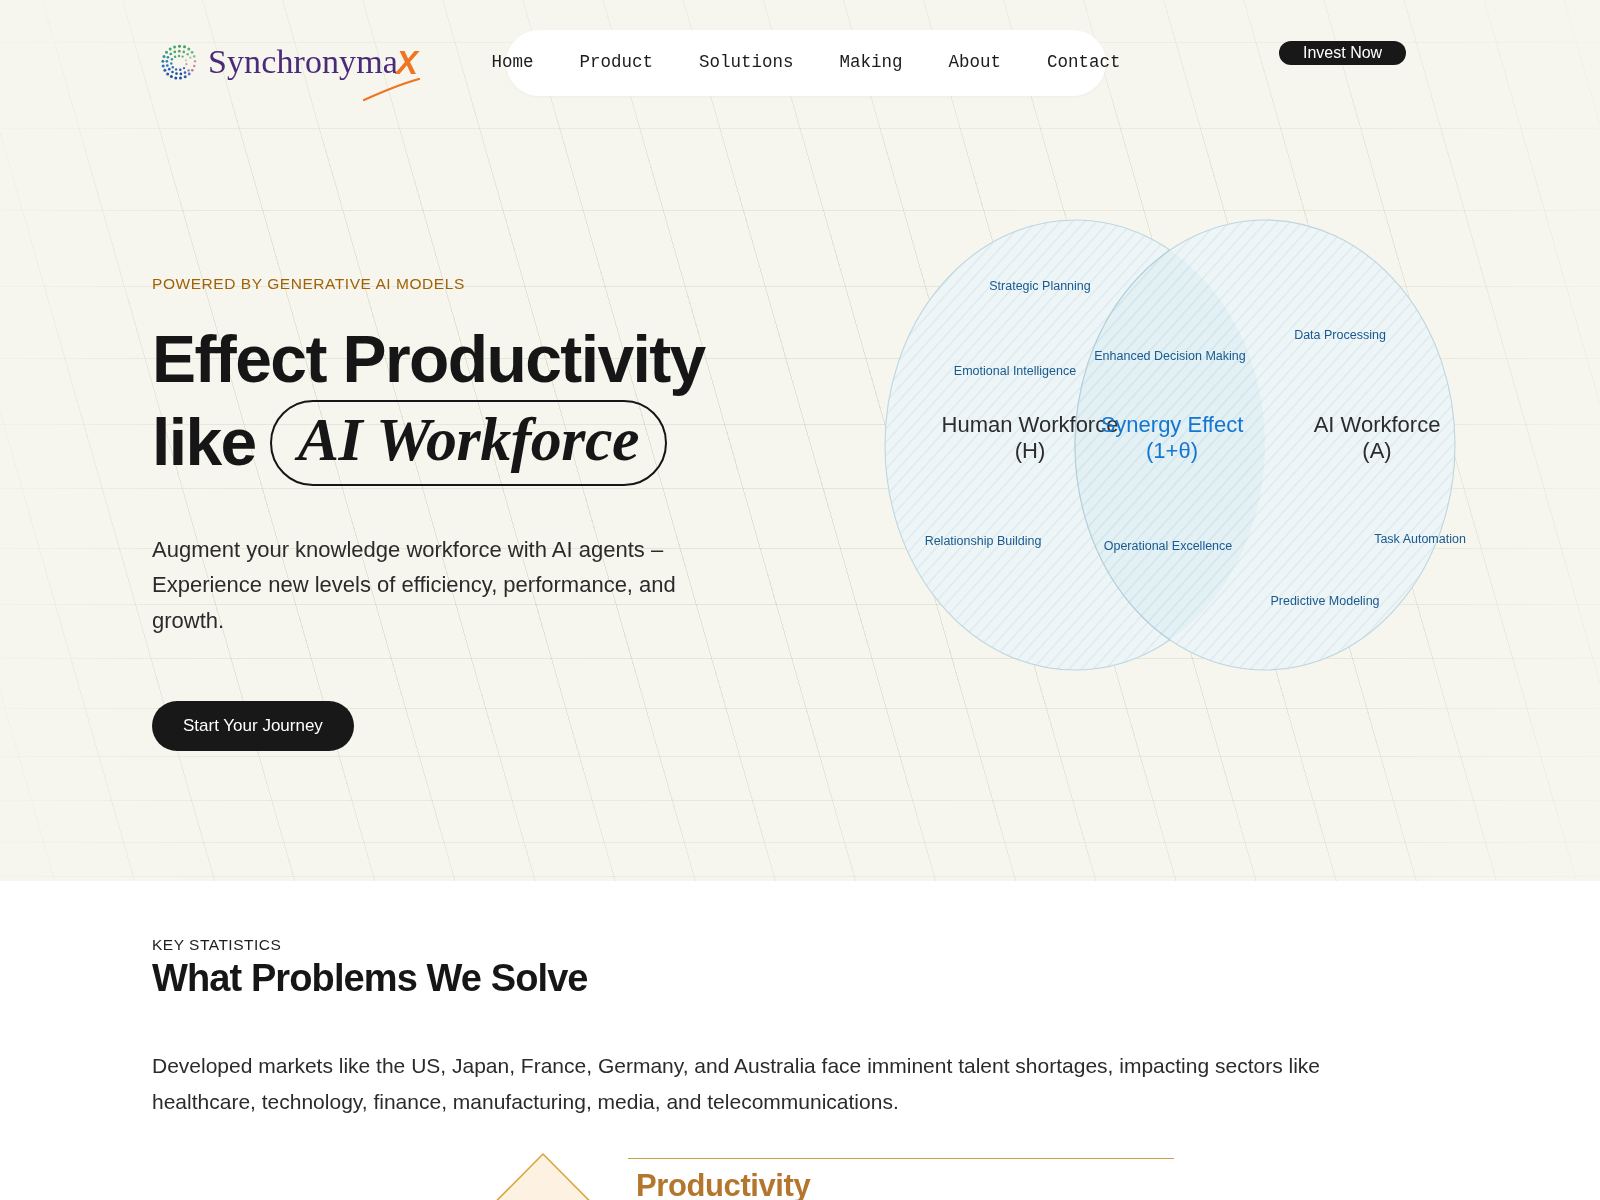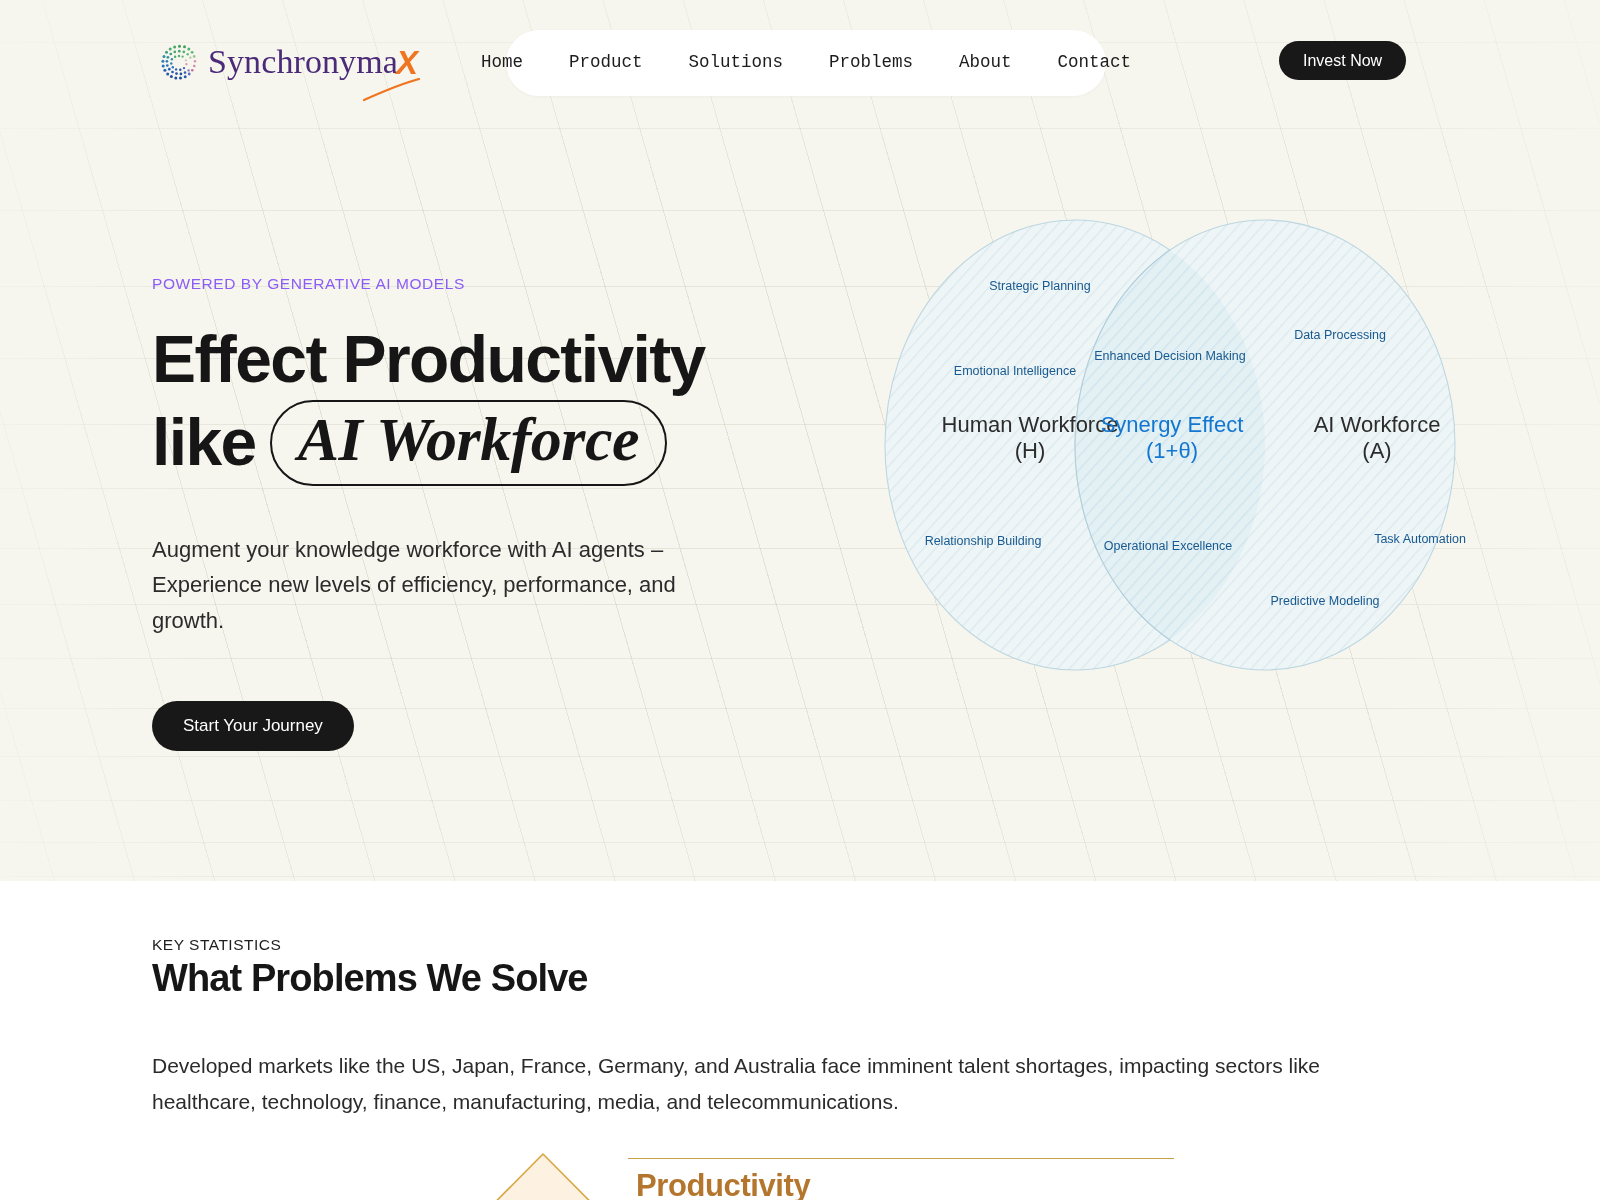--- a/index.html
+++ b/index.html
@@ -153,21 +153,21 @@
     cursor: pointer;
     background: none;
     border: none;
     font-family: Liberation Mono, monospace;
   }
 
   .invest-btn {
     position: absolute;
     left: 1279px;
     top: 41px;
-    height: 39px;
+    height: 24px;
     padding: 0 24px;
     background: #181818;
     color: #ffffff;
     border: none;
     border-radius: 22px;
     font-size: 16px;
     font-family: "Liberation Sans", sans-serif;
     cursor: pointer;
     display: flex;
     align-items: center;
@@ -180,21 +180,21 @@
     position: absolute;
     left: 152px;
     top: 275px;
     width: 620px;
     z-index: 20;
   }
 
   .eyebrow {
     font-size: 15.5px;
     letter-spacing: 0.55px;
-    color: #8b5cf6;
+    color: #a16207;
     text-transform: uppercase;
     margin-bottom: 30px;
     white-space: nowrap;
   }
 
   .headline {
     font-size: 66px;
     font-weight: 700;
     line-height: 1.11;
     letter-spacing: -1.6px;
@@ -420,21 +420,21 @@
         </span>
         <svg class="logo-x-swash" viewBox="0 0 60 24">
           <path d="M2 22 C 20 14, 38 6, 57 1" stroke="#ef7521" stroke-width="2.2" fill="none" stroke-linecap="round"></path>
         </svg>
       </div>
 
       <nav class="nav-pill">
         <button class="nav-item">Home</button>
         <button class="nav-item">Product</button>
         <button class="nav-item">Solutions</button>
-        <button class="nav-item">Problems</button>
+        <button class="nav-item">Making</button>
         <button class="nav-item">About</button>
         <button class="nav-item">Contact</button>
       </nav>
 
       <button class="invest-btn">Invest Now</button>
     </header>
 
     <div class="hero-left">
       <div class="eyebrow">POWERED BY GENERATIVE AI MODELS</div>
       <h1 class="headline">

